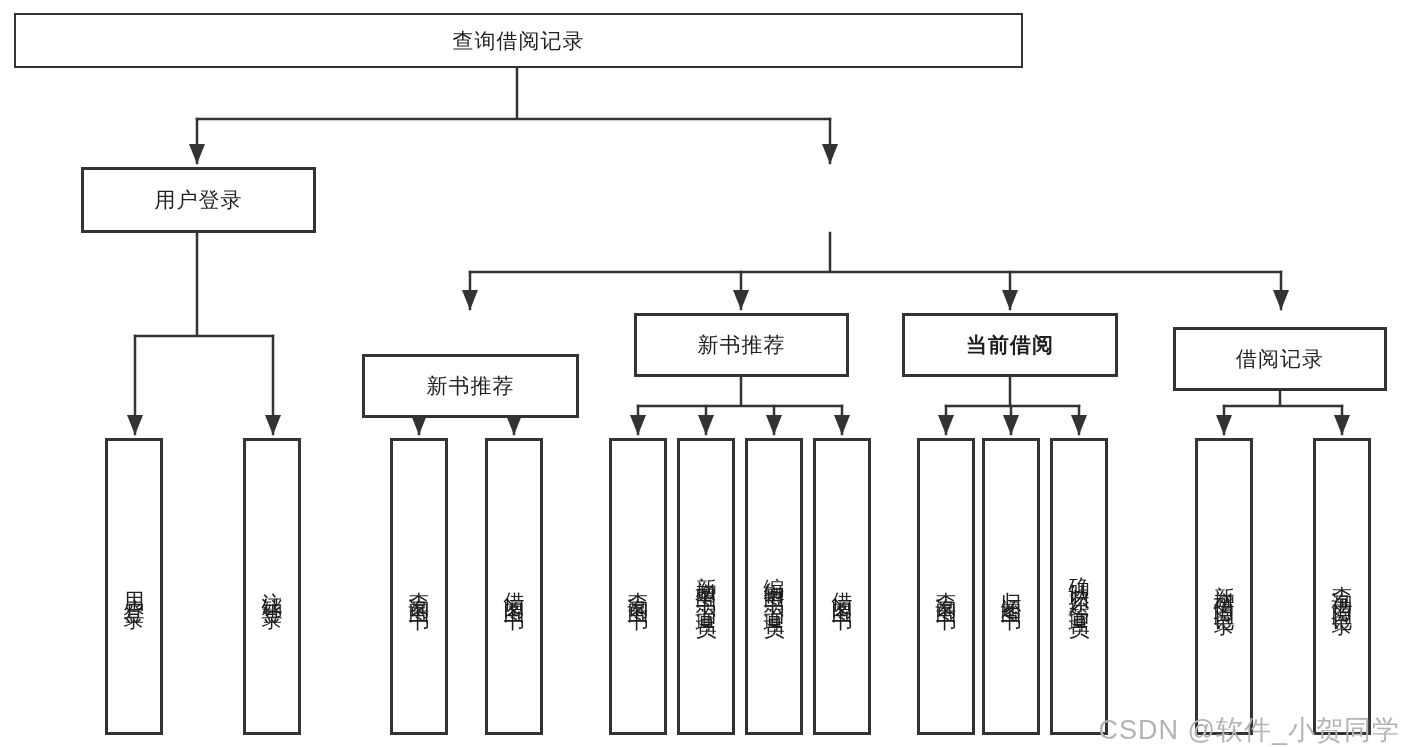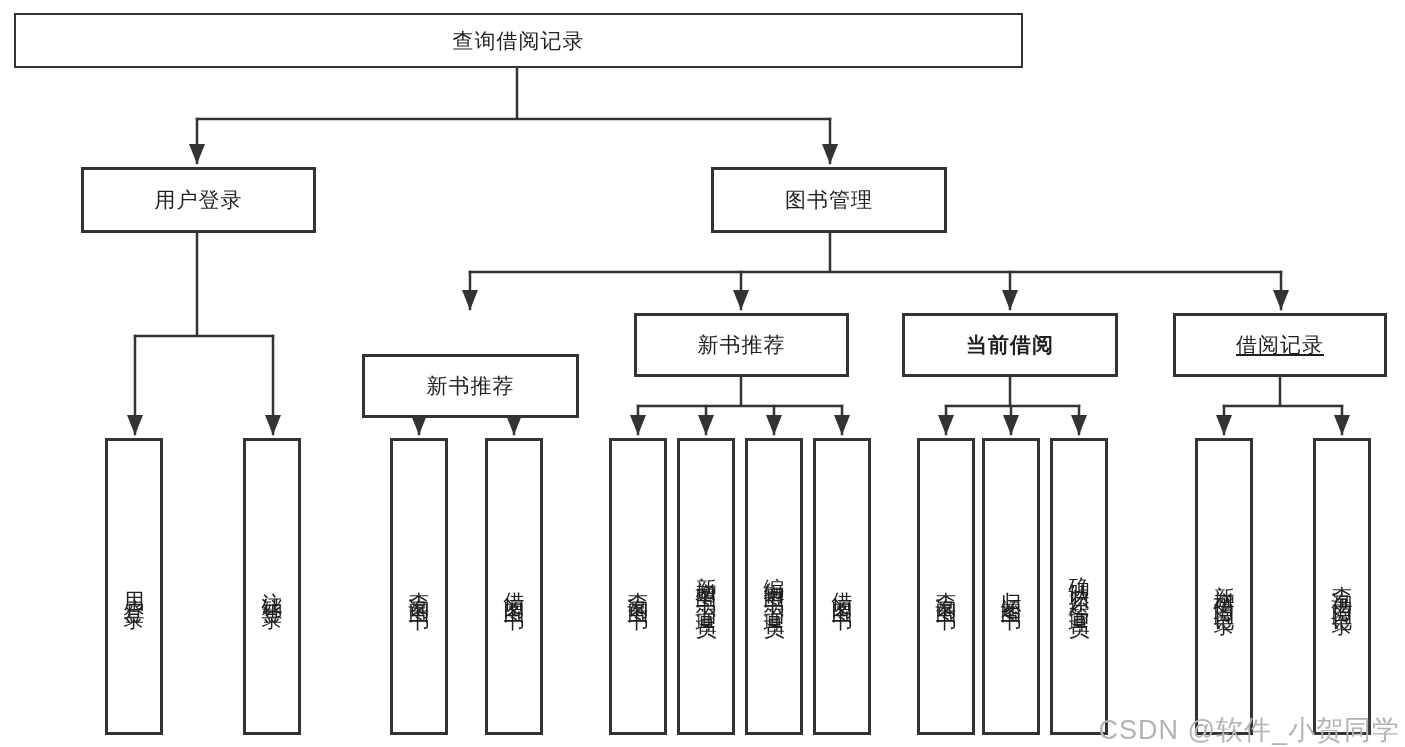--- a/index.html
+++ b/index.html
@@ -93,26 +93,25 @@
     <line x1="946" y1="406" x2="946" y2="434" marker-end="url(#arrow)"></line>
     <line x1="1011" y1="406" x2="1011" y2="434" marker-end="url(#arrow)"></line>
     <line x1="1079" y1="406" x2="1079" y2="434" marker-end="url(#arrow)"></line>
     <line x1="1224" y1="406" x2="1224" y2="434" marker-end="url(#arrow)"></line>
     <line x1="1342" y1="406" x2="1342" y2="434" marker-end="url(#arrow)"></line>
   </svg>
 
   <div class="node root" style="left:14px;top:13px;width:1009px;height:55px;">查询借阅记录</div>
 
   <div class="node" style="left:81px;top:167px;width:235px;height:66px;">用户登录</div>
-  <div class="node" style="left:711px;top:167px;width:236px;height:66px;">图书管理</div>
 
   <div class="node" style="left:362px;top:313px;width:217px;height:64px;margin-top:41px;">新书推荐</div>
   <div class="node" style="left:634px;top:313px;width:215px;height:64px;">新书推荐</div>
   <div class="node" style="left:902px;top:313px;width:216px;height:64px;font-weight:bold;">当前借阅</div>
-  <div class="node" style="left:1173px;top:313px;width:214px;height:64px;text-decoration:underline;">借阅记录</div>
+  <div class="node" style="left:1173px;top:327px;width:214px;height:64px;">借阅记录</div>
 
   <div class="node leaf" style="left:105px;top:438px;width:58px;height:297px;">用户登录</div>
   <div class="node leaf" style="left:243px;top:438px;width:58px;height:297px;">注销登录</div>
 
   <div class="node leaf" style="left:390px;top:438px;width:58px;height:297px;">查询图书</div>
   <div class="node leaf" style="left:485px;top:438px;width:58px;height:297px;">借阅图书</div>
 
   <div class="node leaf" style="left:609px;top:438px;width:58px;height:297px;">查询图书</div>
   <div class="node leaf" style="left:677px;top:438px;width:58px;height:297px;">新增图书（管理员）</div>
   <div class="node leaf" style="left:745px;top:438px;width:58px;height:297px;">编辑图书（管理员）</div>

